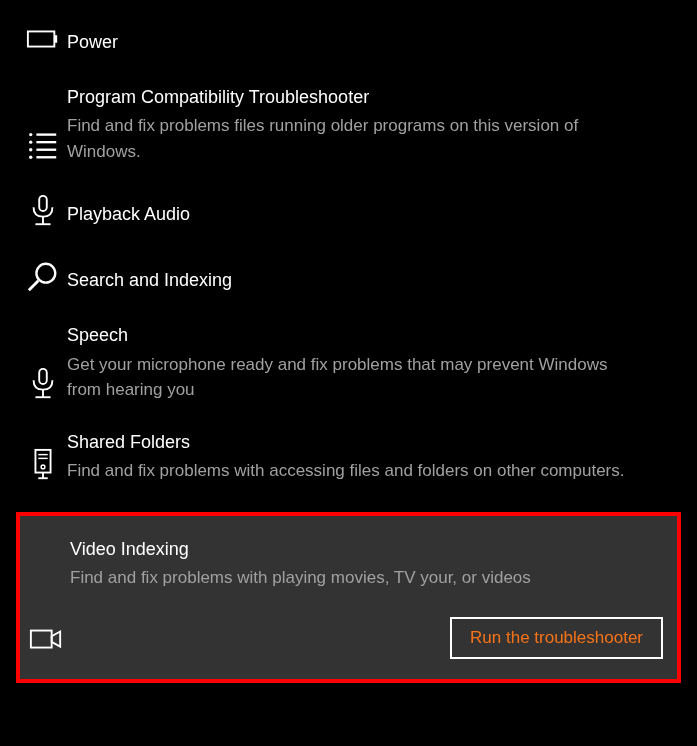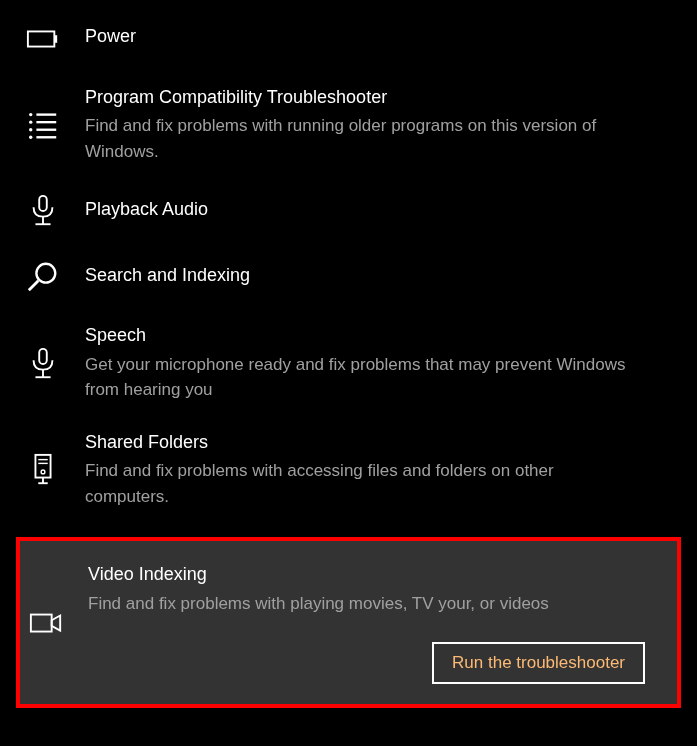--- a/index.html
+++ b/index.html
@@ -16,22 +16,22 @@
       padding: 20px 20px 20px 20px;
       overflow: hidden;
     }
     .troubleshooter-list {
       display: flex;
       flex-direction: column;
       gap: 28px;
     }
     .troubleshooter-item {
       display: flex;
-      align-items: center;
-      gap: 24px;
+      align-items: flex-end;
+      gap: 6px;
       padding: 0 5px;
     }
     .troubleshooter-item.selected {
       background: #333333;
       border: 4px solid #ff0000;
       padding: 22px 12px 20px 8px;
       margin: 0 -4px;
     }
     .icon-wrap {
       width: 36px;
@@ -62,28 +62,28 @@
     }
     .item-desc {
       font-size: 17px;
       color: #a0a0a0;
       line-height: 1.5;
       padding-right: 30px;
     }
     .run-button {
       margin-top: 26px;
       background: #333333;
-      color: #fdba74;
+      color: #f97316;
       border: 2px solid #ffffff;
       padding: 9px 18px;
       font-size: 17px;
       font-family: inherit;
       cursor: pointer;
       float: right;
-      margin-right: 20px;
+      margin-right: 2px;
     }
   </style>
 </head>
 <body>
 
 <div class="troubleshooter-list">
 
   <div class="troubleshooter-item">
     <div class="icon-wrap">
       <svg viewBox="0 0 36 36">
@@ -104,21 +104,21 @@
         <circle cx="5" cy="15" r="1.8" fill="#ffffff" stroke="none"></circle>
         <line x1="11" y1="15" x2="32" y2="15" stroke-width="2.5"></line>
         <circle cx="5" cy="23" r="1.8" fill="#ffffff" stroke="none"></circle>
         <line x1="11" y1="23" x2="32" y2="23" stroke-width="2.5"></line>
         <circle cx="5" cy="31" r="1.8" fill="#ffffff" stroke="none"></circle>
         <line x1="11" y1="31" x2="32" y2="31" stroke-width="2.5"></line>
       </svg>
     </div>
     <div class="item-content">
       <div class="item-title">Program Compatibility Troubleshooter</div>
-      <div class="item-desc">Find and fix problems with running older programs on this version of Windows.</div>
+      <div class="item-desc">Find and fix problems files running older programs on this version of Windows.</div>
     </div>
   </div>
 
   <div class="troubleshooter-item">
     <div class="icon-wrap">
       <svg viewBox="0 0 36 36">
         <rect x="14" y="2" width="8" height="16" rx="4" stroke-width="2"></rect>
         <path d="M 8 14 Q 8 24 18 24 Q 28 24 28 14" stroke-width="2"></path>
         <line x1="18" y1="24" x2="18" y2="32" stroke-width="2"></line>
         <line x1="10" y1="32" x2="26" y2="32" stroke-width="2"></line>

